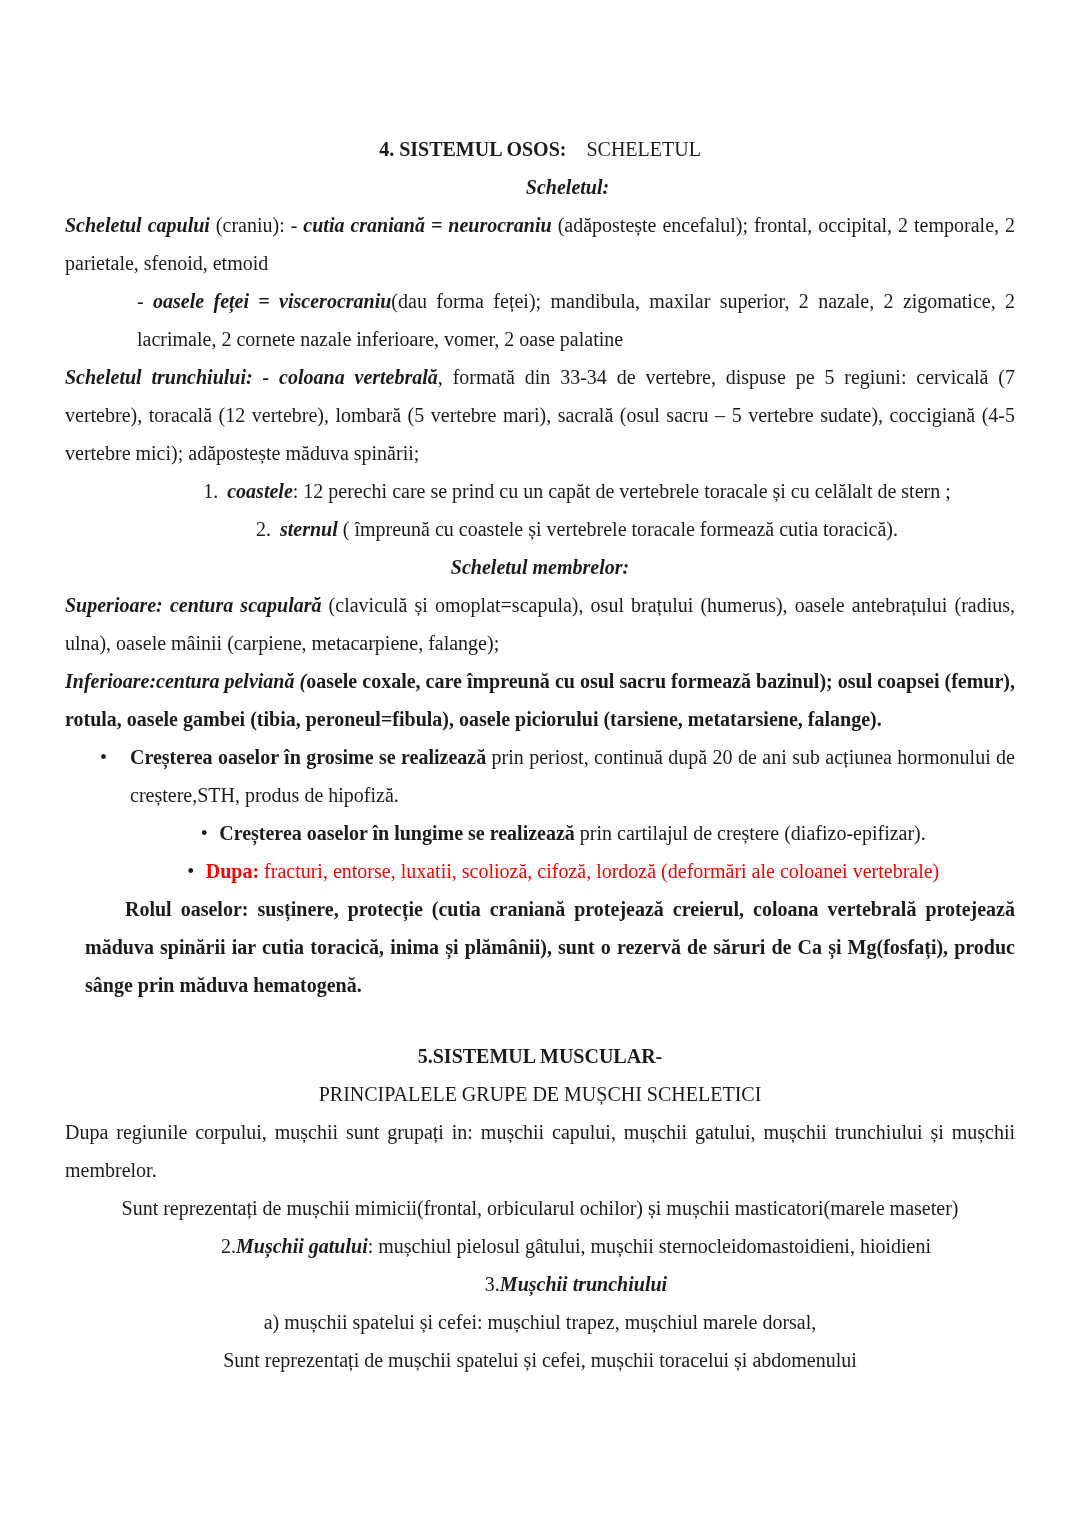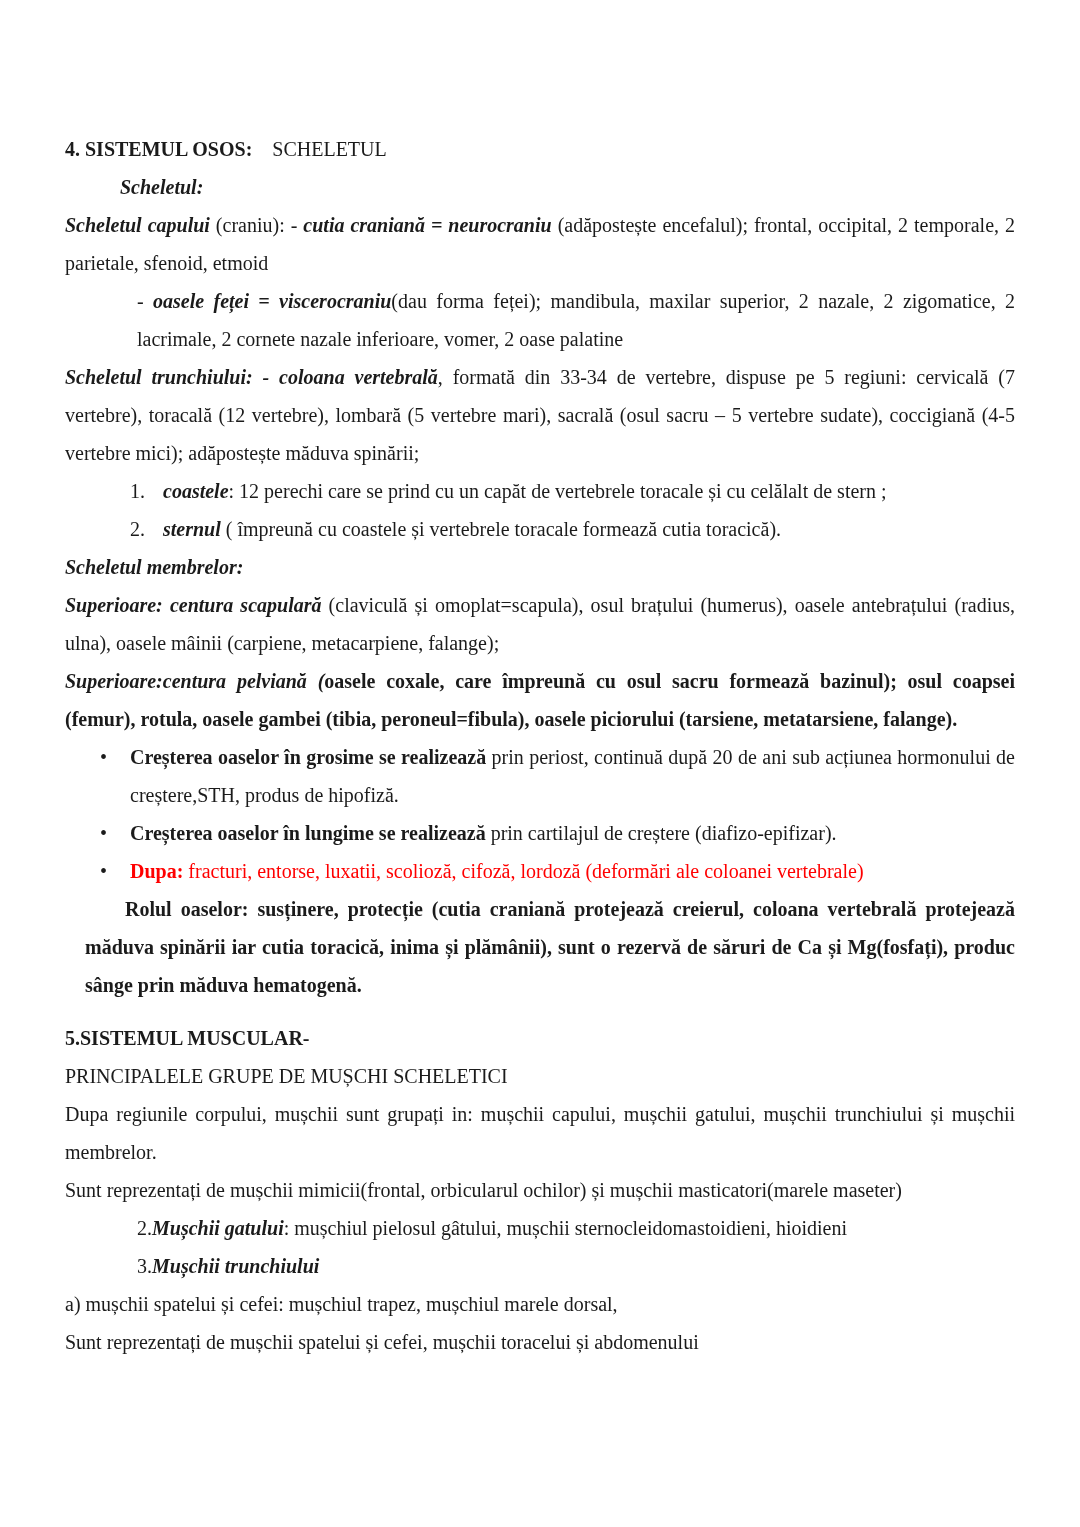--- a/index.html
+++ b/index.html
@@ -8,49 +8,49 @@
   body {
     width: 1080px;
     height: 1527px;
     overflow: hidden;
     font-family: "Liberation Serif", "DejaVu Serif", serif;
     font-size: 20px;
     line-height: 38px;
     color: var(--ink);
   }
   .content { padding: 130px 65px 0 65px; }
-  .para { text-align: left; }
+  .para { text-align: center; }
   .justify { text-align: justify; }
   .b { font-weight: bold; }
   .i { font-style: italic; }
   .red { color: var(--red); }
   .indent-55 { padding-left: 55px; }
   .indent-72 { padding-left: 72px; }
   .list-num { padding-left: 65px; }
   .list-num .marker { display: inline-block; width: 33px; }
   .bullet { padding-left: 65px; text-indent: -30px; }
   .bullet .marker { display: inline-block; width: 30px; text-indent: 0; }
   .firstline-40 { text-indent: 40px; margin-left: 20px; }
-  .gap-top { margin-top: 15px; }
+  .gap-top { margin-top: 33px; }
 </style>
 </head>
 <body>
 
 <div class="page">
   <div class="content">
       <p class="para"><span class="b">4. SISTEMUL OSOS:</span><span>&nbsp;&nbsp;&nbsp;&nbsp;SCHELETUL</span></p>
       <p class="para indent-55"><span class="b i">Scheletul:</span></p>
       <p class="para justify"><span class="b i">Scheletul capului</span><span> (craniu): - </span><span class="b i">cutia craniană = neurocraniu</span><span> (adăpostește encefalul); frontal, occipital, 2 temporale, 2 parietale, sfenoid, etmoid</span></p>
       <p class="para indent-72 justify"><span>- </span><span class="b i">oasele feței = viscerocraniu</span><span>(dau forma feței); mandibula, maxilar superior, 2 nazale, 2 zigomatice, 2 lacrimale, 2 cornete nazale inferioare, vomer, 2 oase palatine</span></p>
       <p class="para justify"><span class="b i">Scheletul trunchiului: - coloana vertebrală</span><span>, formată din 33-34 de vertebre, dispuse pe 5 regiuni: cervicală (7 vertebre), toracală (12 vertebre), lombară (5 vertebre mari), sacrală (osul sacru – 5 vertebre sudate), coccigiană (4-5 vertebre mici); adăpostește măduva spinării;</span></p>
       <p class="para list-num"><span class="marker">1.</span><span class="b i">coastele</span><span>: 12 perechi care se prind cu un capăt de vertebrele toracale și cu celălalt de stern ;</span></p>
       <p class="para list-num"><span class="marker">2.</span><span class="b i">sternul</span><span> ( împreună cu coastele și vertebrele toracale formează cutia toracică).</span></p>
       <p class="para"><span class="b i">Scheletul membrelor:</span></p>
       <p class="para justify"><span class="b i">Superioare: centura scapulară</span><span> (claviculă și omoplat=scapula), osul brațului (humerus), oasele antebrațului (radius, ulna), oasele mâinii (carpiene, metacarpiene, falange);</span></p>
-      <p class="para justify"><span class="b i">Superioare:centura pelviană (</span><span class="b">oasele coxale, care împreună cu osul sacru formează bazinul); osul coapsei (femur), rotula, oasele gambei (tibia, peroneul=fibula), oasele piciorului (tarsiene, metatarsiene, falange).</span></p>
+      <p class="para justify"><span class="b i">Inferioare:centura pelviană (</span><span class="b">oasele coxale, care împreună cu osul sacru formează bazinul); osul coapsei (femur), rotula, oasele gambei (tibia, peroneul=fibula), oasele piciorului (tarsiene, metatarsiene, falange).</span></p>
       <p class="para bullet justify"><span class="marker">•</span><span class="b">Creșterea oaselor în grosime se realizează</span><span> prin periost, continuă după 20 de ani sub acțiunea hormonului de creștere,STH, produs de hipofiză.</span></p>
       <p class="para bullet"><span class="marker">•</span><span class="b">Creșterea oaselor în lungime se realizează</span><span> prin cartilajul de creștere (diafizo-epifizar).</span></p>
       <p class="para bullet"><span class="marker">•</span><span class="b red">Dupa:</span><span class="red"> fracturi, entorse, luxatii, scolioză, cifoză, lordoză (deformări ale coloanei vertebrale)</span></p>
       <p class="para justify firstline-40"><span class="b">Rolul oaselor: susținere, protecție (cutia craniană protejează creierul, coloana vertebrală protejează măduva spinării iar cutia toracică, inima și plămânii), sunt o rezervă de săruri de Ca și Mg(fosfați), produc sânge prin măduva hematogenă.</span></p>
       <p class="para gap-top"><span class="b">5.SISTEMUL MUSCULAR-</span></p>
       <p class="para"><span>PRINCIPALELE GRUPE DE MUȘCHI SCHELETICI</span></p>
       <p class="para justify"><span>Dupa regiunile corpului, mușchii sunt grupați in: mușchii capului, mușchii gatului, mușchii trunchiului și mușchii membrelor.</span></p>
       <p class="para"><span>Sunt reprezentați de mușchii mimicii(frontal, orbicularul ochilor) și mușchii masticatori(marele maseter)</span></p>
       <p class="para indent-72"><span>2.</span><span class="b i">Mușchii gatului</span><span>: mușchiul pielosul gâtului, mușchii sternocleidomastoidieni, hioidieni</span></p>
       <p class="para indent-72"><span>3.</span><span class="b i">Mușchii trunchiului</span></p>

